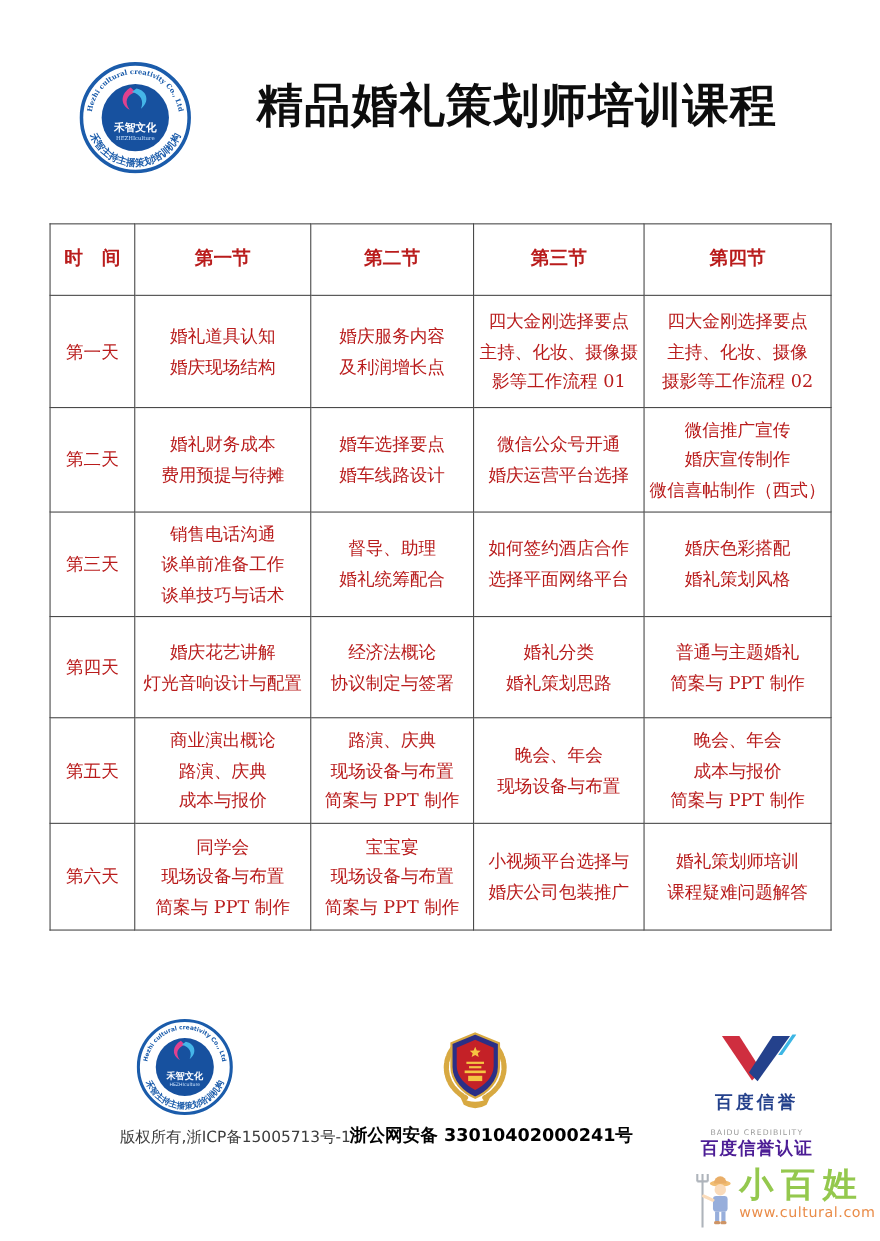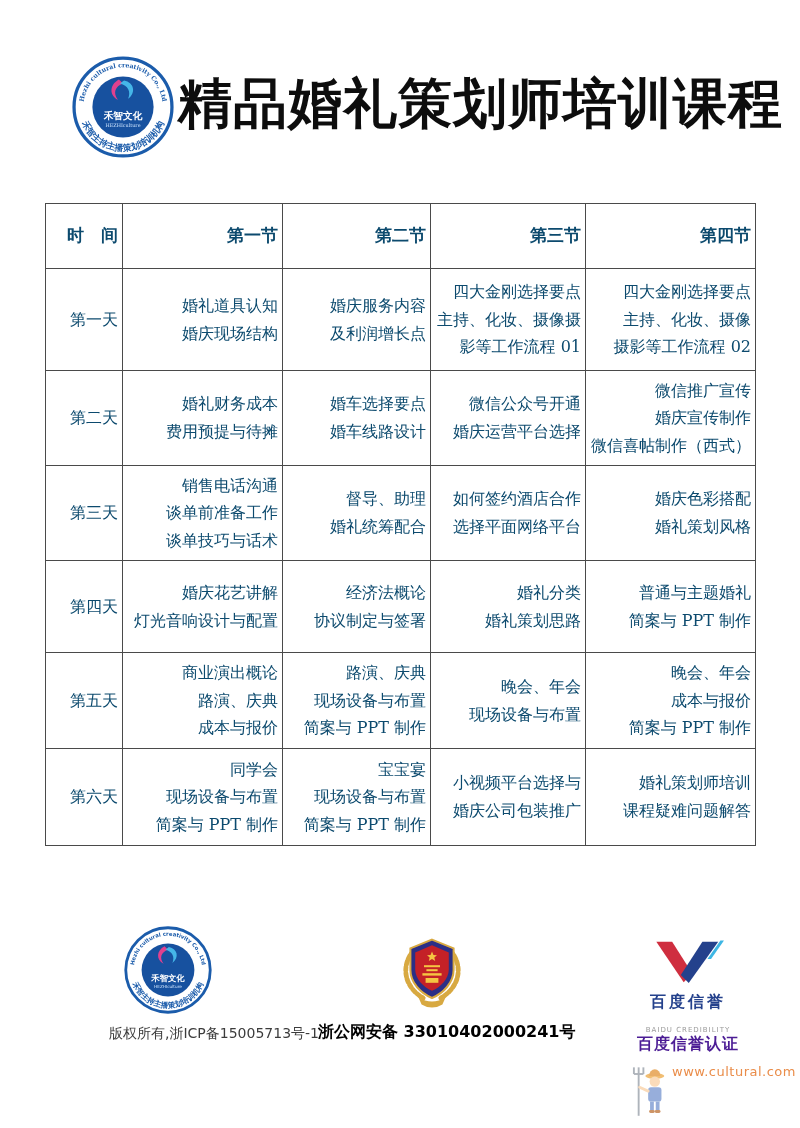--- a/index.html
+++ b/index.html
@@ -4,31 +4,31 @@
 <style>
   html,body{margin:0;padding:0;background:#ffffff;}
   .page{
     position:relative;width:800px;height:1128px;background:#ffffff;overflow:hidden;
     font-family:"DejaVu Serif","Liberation Serif",serif;color:#1a1a1a;
   }
   
   .logo-top{position:absolute;left:72px;top:56px;width:102px;height:102px;}
   .page-title{
     position:absolute;left:178px;top:68px;width:584px;margin:0;
-    font-size:54px;font-weight:bold;letter-spacing:1px;text-align:center;color:#0d0d0d;
+    font-size:42px;font-weight:bold;letter-spacing:1px;text-align:center;color:#0d0d0d;
     font-family:"DejaVu Serif","Liberation Serif",serif;white-space:nowrap;
   }
   
   table.schedule{
     position:absolute;left:45px;top:203px;width:710px;
     border-collapse:collapse;table-layout:fixed;
   }
   table.schedule th,table.schedule td{
-    border:1px solid #4a4a4a;text-align:right;vertical-align:middle;
-    font-size:16px;line-height:1.72;color:#0c4a6e;white-space:pre-line;
+    border:1px solid #4a4a4a;text-align:center;vertical-align:middle;
+    font-size:16px;line-height:1.72;color:#b91c1c;white-space:pre-line;
     padding:2px 4px;font-weight:normal;
   }
   table.schedule th{font-size:17px;font-weight:bold;}
   td.day{vertical-align:top;padding-top:22px;font-size:17px;}
   tr.r0{height:65px;} tr.r1{height:102px;} tr.r2{height:95px;}
   tr.r3{height:95px;} tr.r4{height:92px;} tr.r5{height:96px;} tr.r6{height:97px;}
   
   .cert{position:absolute;text-align:center;font-family:"DejaVu Sans","Liberation Sans",sans-serif;}
   .cert-left{left:68px;top:926px;width:200px;}
   .cert-left svg{width:88px;height:88px;}
@@ -225,17 +225,18 @@
       <path d="M18 12 a6 7 0 0 1 12 0 z" fill="#e8a85c"></path>
       <circle cx="24" cy="18" r="5.5" fill="#fad9b5"></circle>
       <rect x="17" y="24" width="14" height="15" rx="3" fill="#8fa8d8"></rect>
       <rect x="19" y="39" width="4" height="9" fill="#8fa8d8"></rect>
       <rect x="25" y="39" width="4" height="9" fill="#8fa8d8"></rect>
       <rect x="18" y="48" width="6" height="3" rx="1.5" fill="#c98c5a"></rect>
       <rect x="24" y="48" width="6" height="3" rx="1.5" fill="#c98c5a"></rect>
       <line x1="17" y1="28" x2="8" y2="24" stroke="#fad9b5" stroke-width="3" stroke-linecap="round"></line>
     </svg>
     <div class="wm-text">
+      <div class="wm-name">小百姓</div>
       <div class="wm-url">www.cultural.com</div>
     </div>
   </div>
 
 </div>
 
 </body></html>

